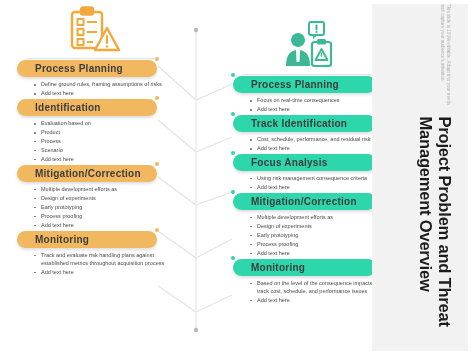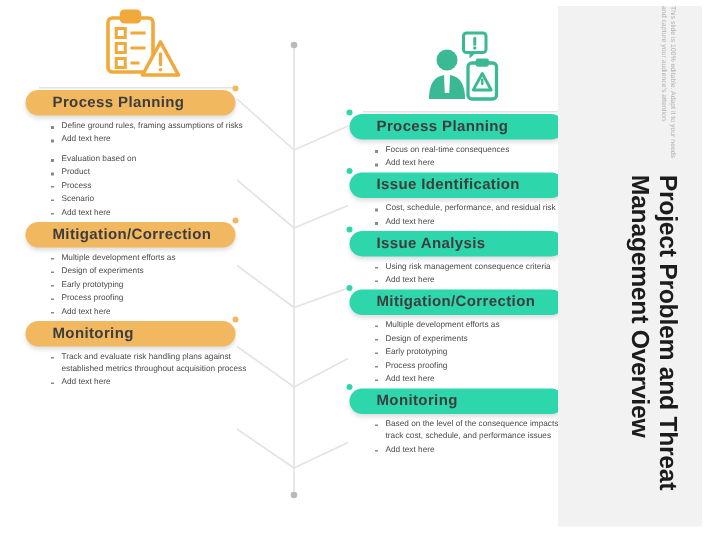--- a/index.html
+++ b/index.html
@@ -221,20 +221,24 @@
           <div class="pill">
             <span class="pill-dot"></span>
             <span class="pill-label">Process Planning</span>
           </div>
           <ul class="bullets">
             <li>Define ground rules, framing assumptions of risks</li>
             <li>Add text here</li>
           </ul>
         </div>
         <div class="section">
+          <div class="pill">
+            <span class="pill-dot"></span>
+            <span class="pill-label">Identification</span>
+          </div>
           <ul class="bullets">
             <li>Evaluation based on</li>
             <li>Product</li>
             <li>Process</li>
             <li>Scenario</li>
             <li>Add text here</li>
           </ul>
         </div>
         <div class="section">
           <div class="pill">
@@ -293,31 +297,31 @@
             <span class="pill-label">Process Planning</span>
           </div>
           <ul class="bullets">
             <li>Focus on real-time consequences</li>
             <li>Add text here</li>
           </ul>
         </div>
         <div class="section">
           <div class="pill">
             <span class="pill-dot"></span>
-            <span class="pill-label">Issue Identification</span>
+            <span class="pill-label">Track Identification</span>
           </div>
           <ul class="bullets">
             <li>Cost, schedule, performance, and residual risk</li>
             <li>Add text here</li>
           </ul>
         </div>
         <div class="section">
           <div class="pill">
             <span class="pill-dot"></span>
-            <span class="pill-label">Issue Analysis</span>
+            <span class="pill-label">Focus Analysis</span>
           </div>
           <ul class="bullets">
             <li>Using risk management consequence criteria</li>
             <li>Add text here</li>
           </ul>
         </div>
         <div class="section">
           <div class="pill">
             <span class="pill-dot"></span>
             <span class="pill-label">Mitigation/Correction</span>

